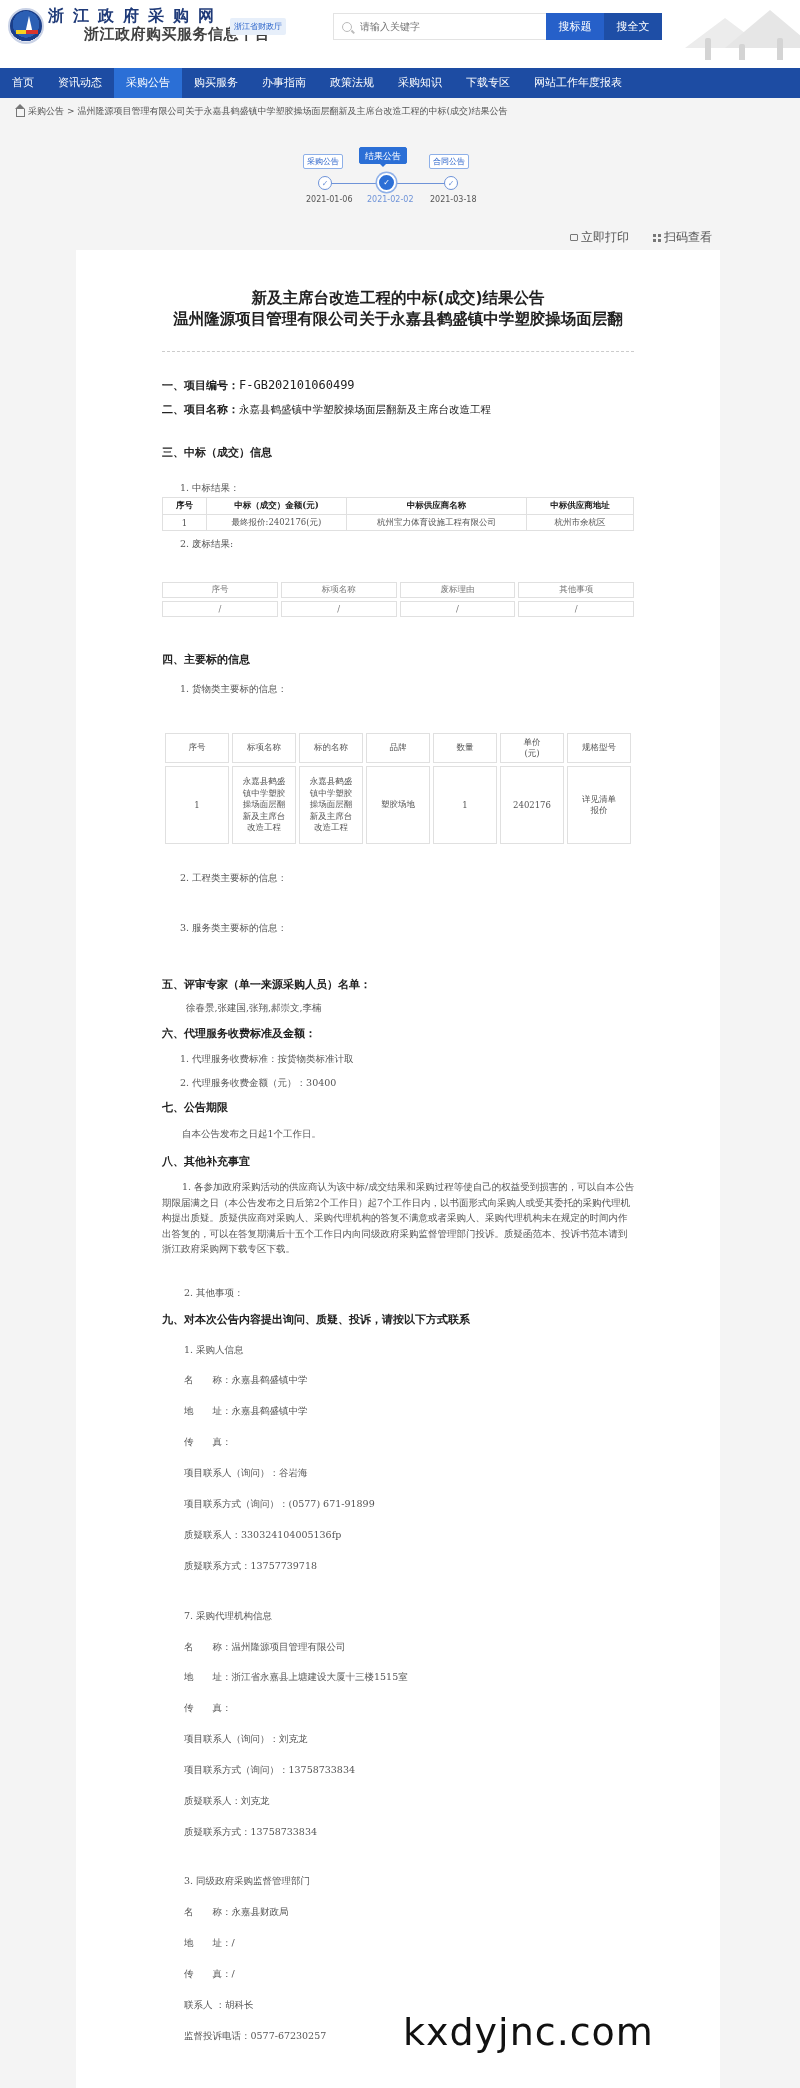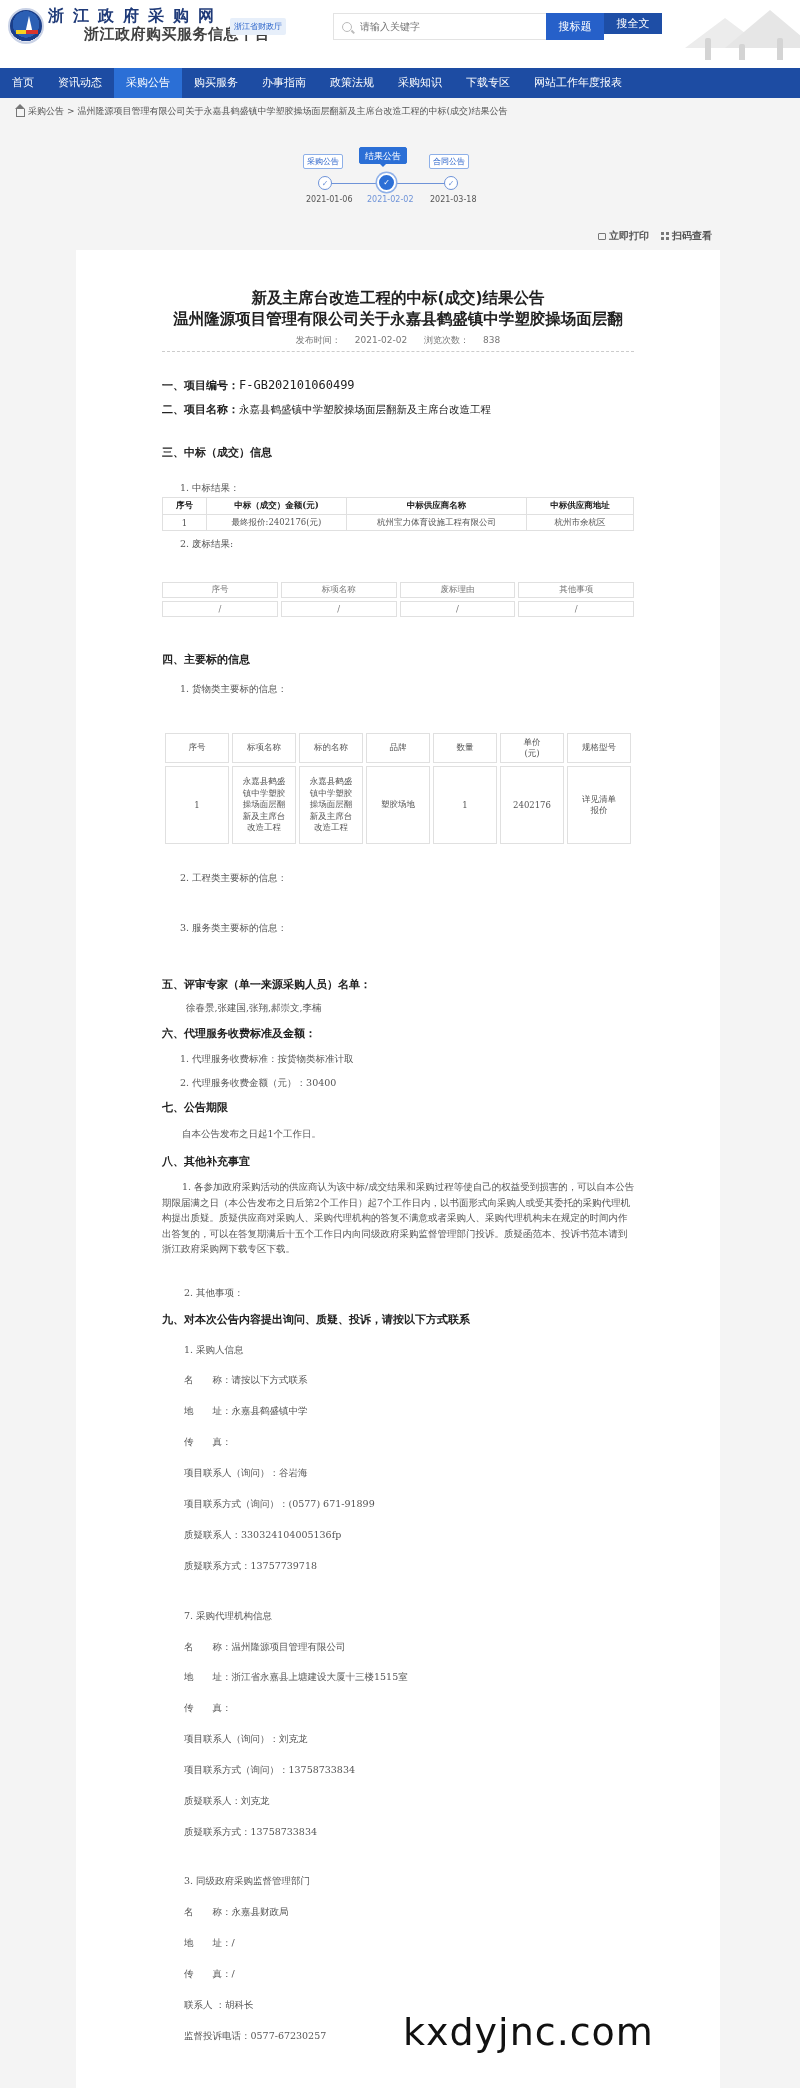--- a/index.html
+++ b/index.html
@@ -13,21 +13,21 @@
   .logo::after { content: ""; position: absolute; left: 6px; bottom: 8px; width: 22px; height: 4px; background: linear-gradient(90deg, #f6d21f 0 45%, #d9342b 45% 100%); }
   .site-title { position: absolute; left: 48px; top: 7px; }
   .site-title .t1 { font-size: 16px; font-weight: bold; color: #1f3a78; letter-spacing: 9px; line-height: 18px; }
   .site-title .t2 { font-size: 15px; font-weight: bold; color: #404040; line-height: 19px; letter-spacing: 0.5px; margin-left: 36px; }
   .dept-badge { position: absolute; left: 230px; top: 18px; background: #e7effa; color: #2660c9; font-size: 8px; padding: 3px 4px; border-radius: 2px; }
   .search-box { position: absolute; left: 333px; top: 13px; width: 214px; height: 27px; border: 1px solid #e3e3e3; background: #fff; display: flex; align-items: center; padding-left: 8px; }
   .search-box .s-icon { width: 10px; height: 10px; border: 1.5px solid #bbb; border-radius: 50%; margin-right: 8px; position: relative; }
   .search-box .s-icon::after { content: ""; position: absolute; width: 4px; height: 1.5px; background: #bbb; right: -4px; bottom: -2px; transform: rotate(45deg); }
   .search-box input { border: none; outline: none; font-size: 10px; color: #999; width: 180px; background: transparent; font-family: "DejaVu Sans", sans-serif; }
   .btn-title { position: absolute; left: 546px; top: 13px; width: 58px; height: 27px; background: #2660c9; color: #fff; font-size: 11px; display: flex; align-items: center; justify-content: center; }
-  .btn-full { position: absolute; left: 604px; top: 13px; width: 58px; height: 21px; background: #1e4ea6; color: #fff; font-size: 11px; display: flex; align-items: center; justify-content: center; }
+  .btn-full { position: absolute; left: 604px; top: 13px; width: 58px; height: 27px; background: #1e4ea6; color: #fff; font-size: 11px; display: flex; align-items: center; justify-content: center; }
   .mountain { position: absolute; right: 0; top: 0; width: 125px; height: 68px; overflow: hidden; }
   .mountain .m1 { position: absolute; left: 10px; top: 18px; width: 0; height: 0; border-left: 40px solid transparent; border-right: 40px solid transparent; border-bottom: 30px solid #ececec; }
   .mountain .m2 { position: absolute; left: 50px; top: 10px; width: 0; height: 0; border-left: 45px solid transparent; border-right: 45px solid transparent; border-bottom: 38px solid #e6e6e6; }
   .mountain .pagoda { position: absolute; bottom: 8px; width: 6px; height: 22px; background: #d4d4d4; border-radius: 2px 2px 0 0; }
 
   
   .nav { height: 30px; background: #1d4ca3; display: flex; padding-left: 0; }
   .nav-item { color: #fff; font-size: 11px; padding: 0 12px; line-height: 30px; white-space: nowrap; }
   .nav-item.active { background: #2b6fd6; }
 
@@ -42,21 +42,21 @@
   .tl-label.active { top: 38px; background: #2b6fd6; color: #fff; border-color: #2b6fd6; height: 17px; line-height: 16px; font-size: 9px; padding: 0 5px; }
   .tl-label.active::after { content: ""; position: absolute; left: 50%; margin-left: -4px; bottom: -4px; border-left: 4px solid transparent; border-right: 4px solid transparent; border-top: 4px solid #2b6fd6; }
   .tl-line { position: absolute; top: 69px; height: 1px; background: #6e93d8; }
   .tl-dot { position: absolute; top: 62px; width: 14px; height: 14px; border: 1.5px solid #6e93d8; border-radius: 50%; background: #fff; display: flex; align-items: center; justify-content: center; color: #6e93d8; font-size: 8px; }
   .tl-dot.active { top: 59px; width: 19px; height: 19px; background: #2b6fd6; color: #fff; border: 2px solid #fff; box-shadow: 0 0 0 1.5px #8eb0e8; }
   .tl-date { position: absolute; top: 82px; font-size: 8px; color: #555; }
   .tl-date.active { color: #6e93d8; }
 
   
   .card { position: absolute; left: 76px; top: 250px; width: 644px; height: 1838px; background: #fff; }
-  .tools { position: absolute; top: 226px; right: 90px; display: flex; gap: 12px; font-size: 10px; color: #555; font-weight: bold; }
+  .tools { position: absolute; top: 226px; right: 90px; display: flex; gap: 24px; font-size: 12px; color: #555; }
   .tools span.item { display: flex; align-items: center; }
   .print-icon { width: 8px; height: 7px; border: 1px solid #777; border-radius: 1px; margin-right: 3px; }
   .qr-icon { width: 8px; height: 8px; margin-right: 3px; background:
     linear-gradient(#777,#777) 0 0/3px 3px no-repeat,
     linear-gradient(#777,#777) 5px 0/3px 3px no-repeat,
     linear-gradient(#777,#777) 0 5px/3px 3px no-repeat,
     linear-gradient(#777,#777) 5px 5px/3px 3px no-repeat; }
   .doc-title { position: absolute; top: 38px; left: 60px; width: 524px; text-align: center; font-size: 15.5px; font-weight: bold; color: #222; line-height: 21px; }
   .doc-meta { position: absolute; top: 84px; left: 0; width: 644px; text-align: center; font-size: 9px; color: #777; }
   .doc-meta span + span { margin-left: 14px; }
@@ -145,24 +145,20 @@
   <span class="item">
       <span class="qr-icon"></span>
       <span>扫码查看</span>
     </span>
 </div>
 
 <div class="card">
   <div class="doc-title">
     <div>新及主席台改造工程的中标(成交)结果公告</div>
     <div>温州隆源项目管理有限公司关于永嘉县鹤盛镇中学塑胶操场面层翻</div>
-  </div>
-  <div class="doc-meta">
-    <span><span>发布时间：</span><span>2021-02-02</span></span>
-    <span><span>浏览次数：</span><span>838</span></span>
   </div>
   <div class="doc-divider"></div>
 
   <div class="h" style="left:86px; top:128px;">
     <span>一、项目编号：</span><span class="val">F-GB202101060499</span>
   </div>
 
   <div class="h" style="left:86px; top:152px;">
     <span>二、项目名称：</span><span class="val2">永嘉县鹤盛镇中学塑胶操场面层翻新及主席台改造工程</span>
   </div>
@@ -241,21 +237,21 @@
   <div class="h" style="left:86px; top:850px;">七、公告期限</div>
   <div class="p" style="left:106px; top:878px;">自本公告发布之日起1个工作日。</div>
 
   <div class="h" style="left:86px; top:904px;">八、其他补充事宜</div>
   <div class="para" style="left:86px; top:929px; width:474px;">1. 各参加政府采购活动的供应商认为该中标/成交结果和采购过程等使自己的权益受到损害的，可以自本公告期限届满之日（本公告发布之日后第2个工作日）起7个工作日内，以书面形式向采购人或受其委托的采购代理机构提出质疑。质疑供应商对采购人、采购代理机构的答复不满意或者采购人、采购代理机构未在规定的时间内作出答复的，可以在答复期满后十五个工作日内向同级政府采购监督管理部门投诉。质疑函范本、投诉书范本请到浙江政府采购网下载专区下载。</div>
   <div class="p" style="left:108px; top:1037px;">2. 其他事项：</div>
 
   <div class="h" style="left:86px; top:1062px;">九、对本次公告内容提出询问、质疑、投诉，请按以下方式联系</div>
 
   <div class="p" style="left:108px; top:1094px;">1. 采购人信息</div>
-  <div class="p" style="left:108px; top:1124px;">名　　称：请按以下方式联系</div>
+  <div class="p" style="left:108px; top:1124px;">名　　称：永嘉县鹤盛镇中学</div>
   <div class="p" style="left:108px; top:1155px;">地　　址：永嘉县鹤盛镇中学</div>
   <div class="p" style="left:108px; top:1186px;">传　　真：</div>
   <div class="p" style="left:108px; top:1217px;">项目联系人（询问）：谷岩海</div>
   <div class="p" style="left:108px; top:1248px;">项目联系方式（询问）：(0577) 671-91899</div>
   <div class="p" style="left:108px; top:1279px;">质疑联系人：330324104005136fp</div>
   <div class="p" style="left:108px; top:1310px;">质疑联系方式：13757739718</div>
 
   <div class="p" style="left:108px; top:1360px;">7. 采购代理机构信息</div>
   <div class="p" style="left:108px; top:1391px;">名　　称：温州隆源项目管理有限公司</div>
   <div class="p" style="left:108px; top:1421px;">地　　址：浙江省永嘉县上塘建设大厦十三楼1515室</div>

